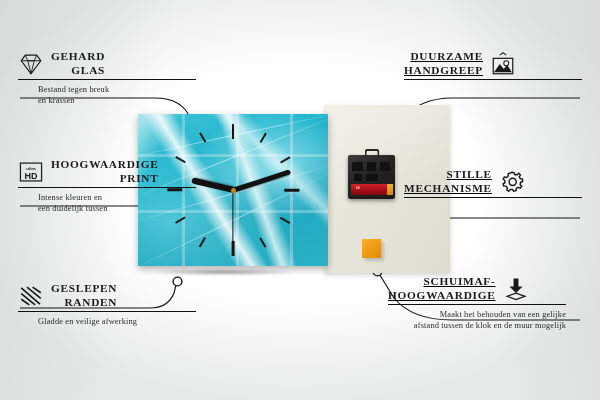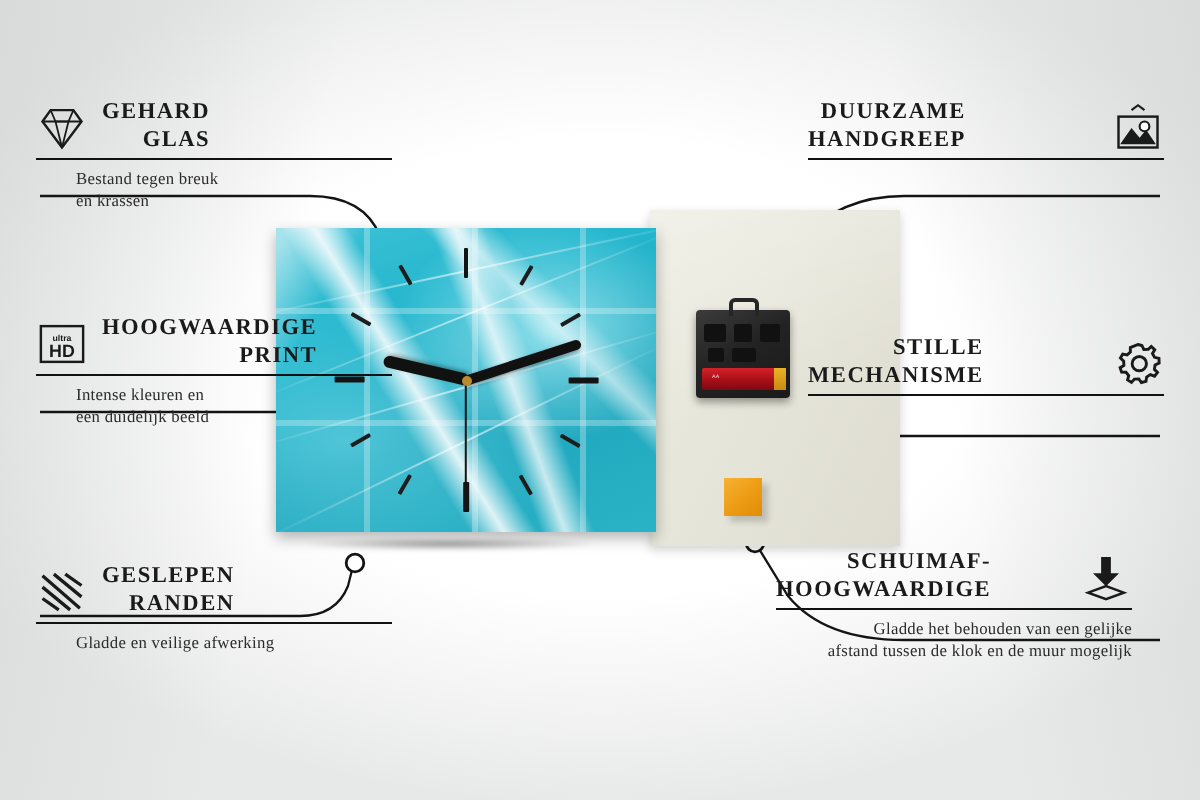--- a/index.html
+++ b/index.html
@@ -161,21 +161,21 @@
     color:#1a1a1a; line-height:13.6px; white-space:nowrap;
   }
   .feat .rule{ height:1.3px; background:#111; margin-top:2px; }
   .feat .sub{
     font-size:8.4px; color:#2b2b2b; line-height:11px; margin-top:3.5px;
     letter-spacing:.15px;
   }
   .feat.left .row{ justify-content:flex-start; }
   .feat.left .words{ align-items:flex-end; }
   .feat.left .sub{ text-align:left;margin-left:20px; }
-  .feat.right .row{ justify-content:space-between; }
+  .feat.right .row{ justify-content:flex-start;text-decoration:underline; }
   .feat.right .words{ align-items:flex-end; }
   .feat.right .sub{ text-align:right; }
 
   .ico{ width:26px; height:26px; flex:0 0 26px; display:block; }
 
   
   #f-glass   { left:18px;  top:50px;  }
   #f-print   { left:18px;  top:158px; }
   #f-edges   { left:18px;  top:282px; }
   #f-handle  { left:404px; top:50px;  }
@@ -323,21 +323,21 @@
       <text x="16" y="24" text-anchor="middle" font-family="Liberation Sans, sans-serif" font-size="11" font-weight="bold" fill="#1a1a1a">HD</text>
     </svg>
     <div class="words">
       <span class="t1">HOOGWAARDIGE</span>
       <span class="t2">PRINT</span>
     </div>
   </div>
   <div class="rule"></div>
   <div class="sub">
     <span>Intense kleuren en</span><br>
-    <span>een duidelijk beeld</span>
+    <span>een duidelijk tussen</span>
   </div>
 </div>
 
 <div class="feat left" id="f-edges">
   <div class="row">
     <svg class="ico" viewBox="0 0 32 32">
       <g stroke="#1a1a1a" stroke-width="2" stroke-linecap="butt">
         <line x1="4" y1="6" x2="27" y2="26"></line>
         <line x1="4" y1="13" x2="21" y2="27"></line>
         <line x1="4" y1="20" x2="14" y2="27"></line>
@@ -406,16 +406,16 @@
       <g fill="#1a1a1a">
         <path d="M13,3 h6 v10 h5 l-8,8 -8,-8 h5 z"></path>
       </g>
       <g fill="none" stroke="#1a1a1a" stroke-width="1.5">
         <path d="M5,25 L16,21 L27,25 L16,29 Z"></path>
       </g>
     </svg>
   </div>
   <div class="rule"></div>
   <div class="sub">
-    <span>Gladde het behouden van een gelijke</span><br>
+    <span>Maakt het behouden van een gelijke</span><br>
     <span>afstand tussen de klok en de muur mogelijk</span>
   </div>
 </div>
 
 </body></html>

